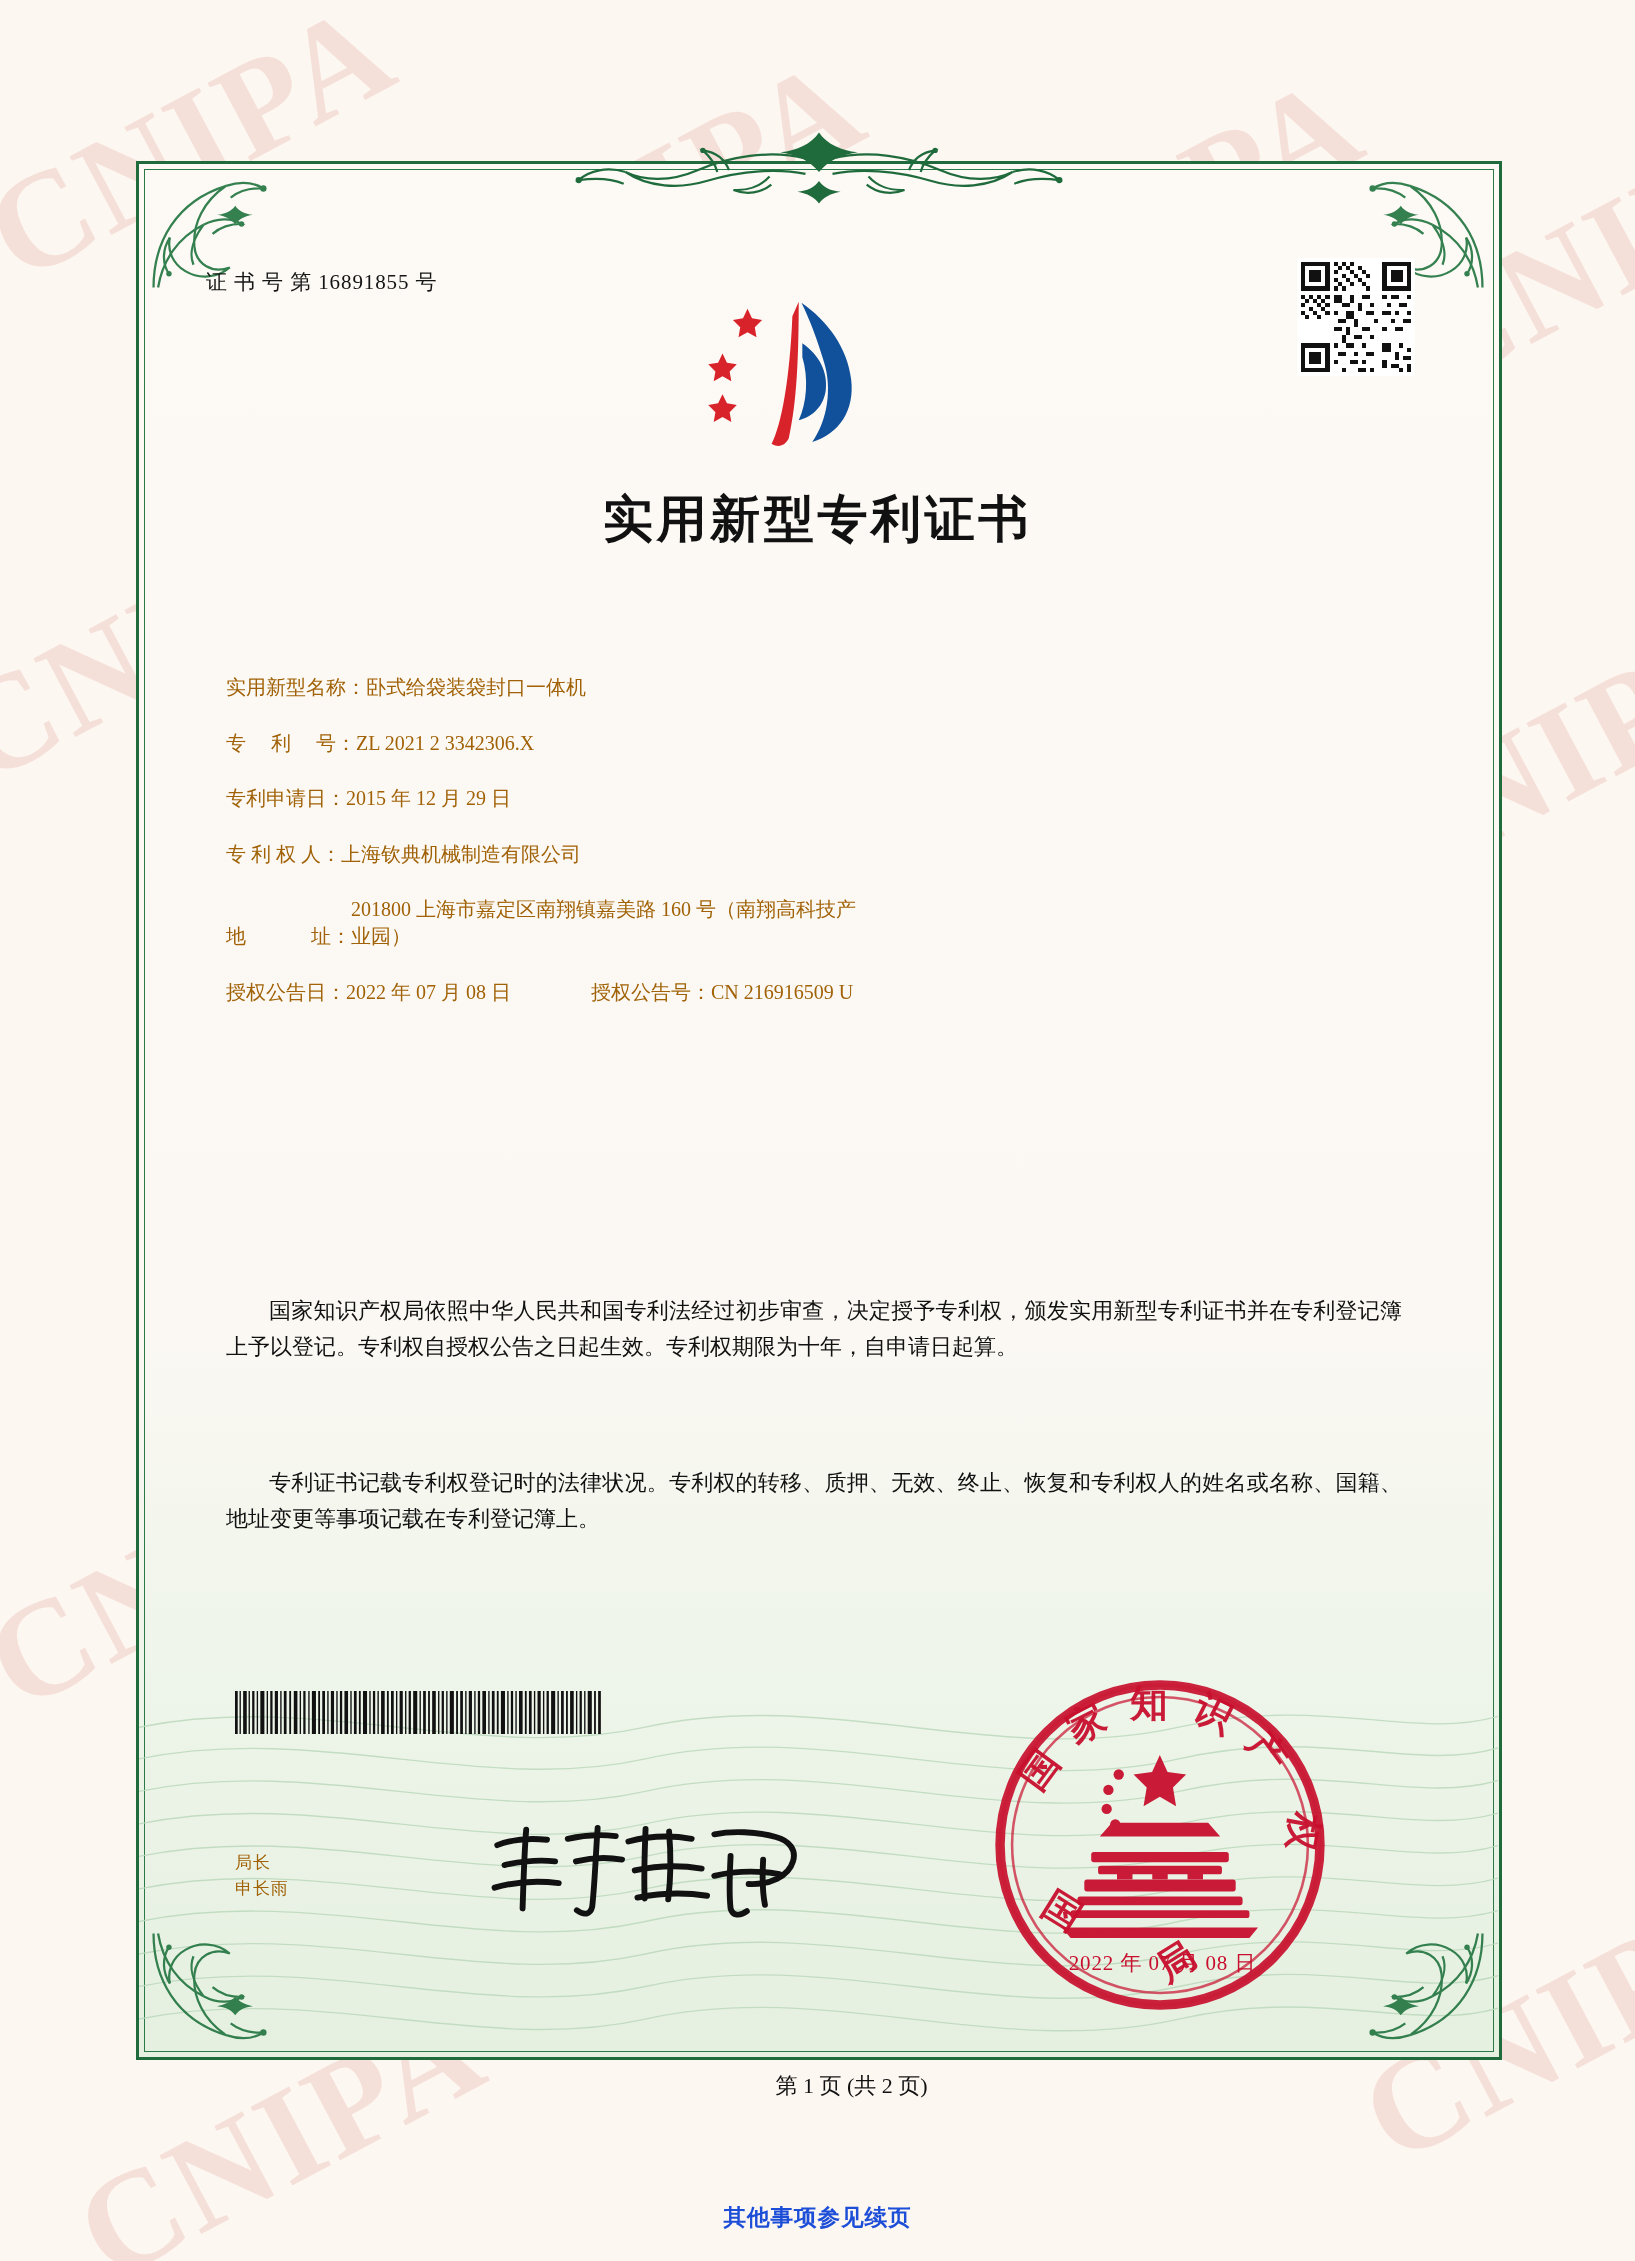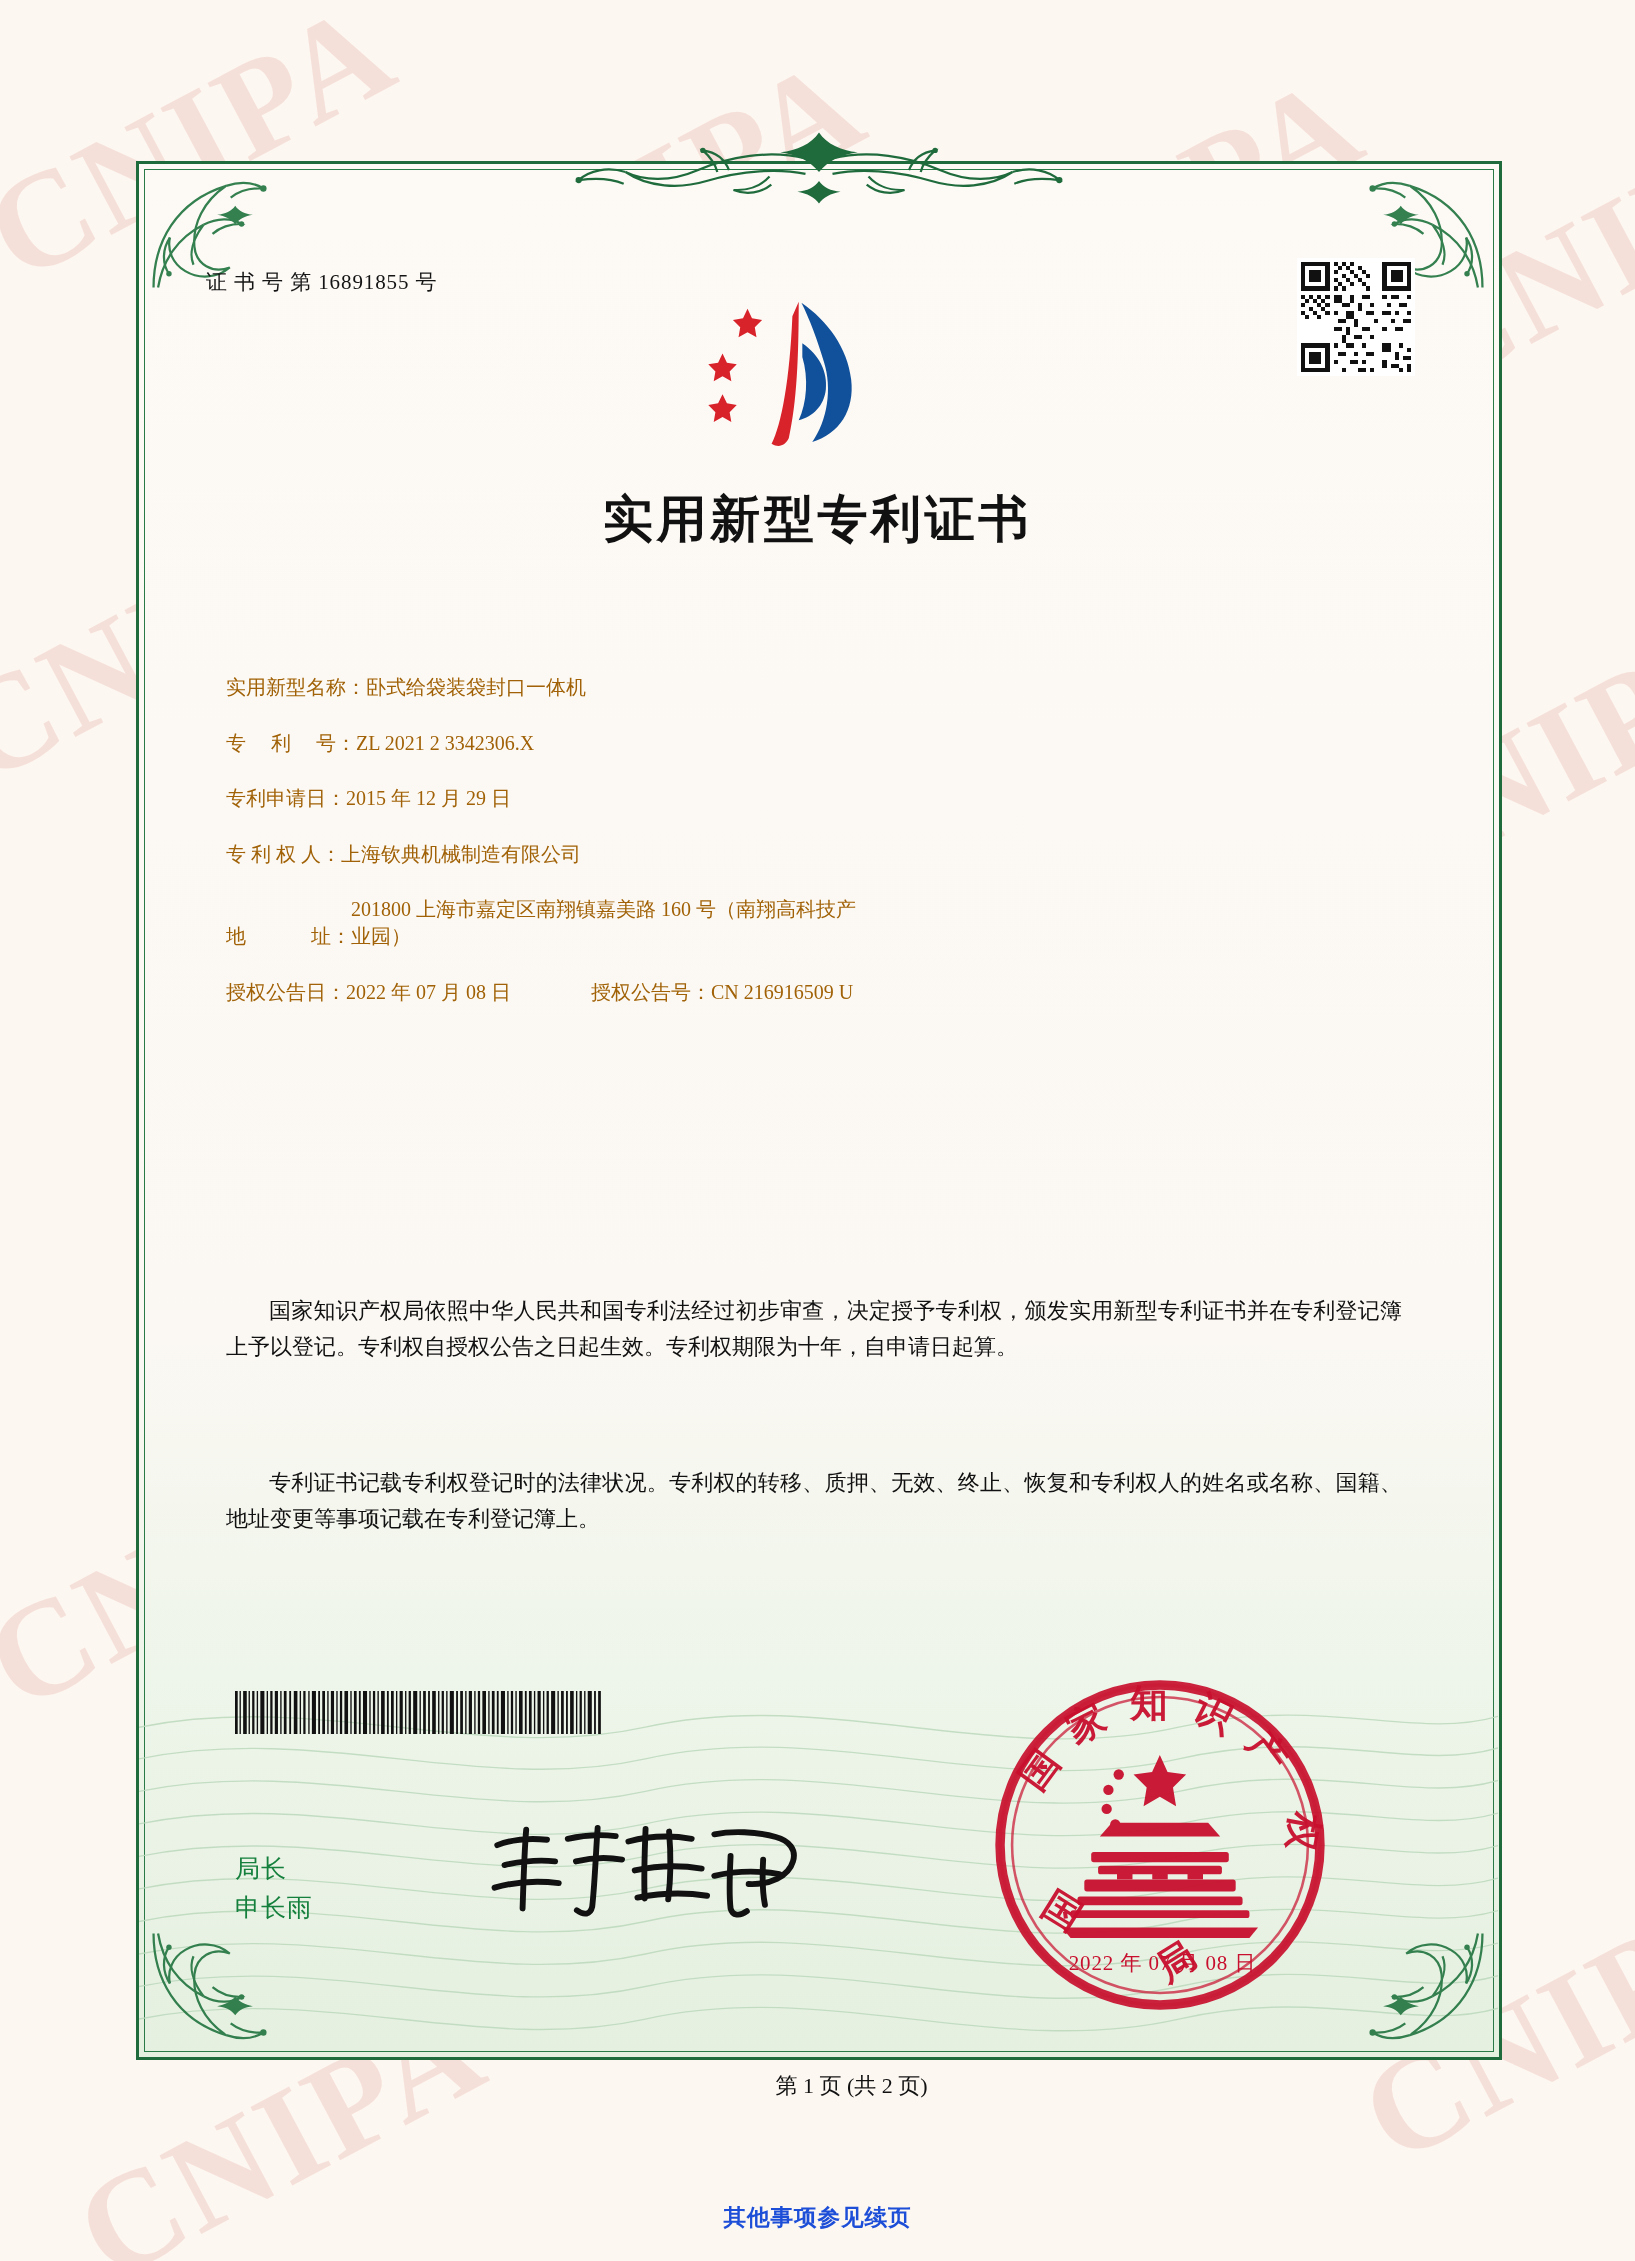--- a/index.html
+++ b/index.html
@@ -193,23 +193,23 @@
     width: 407px;
     height: 43px;
   }
   .barcode svg { width: 100%; height: 100%; display: block; }
 
   
   .sig-label {
     position: absolute;
     left: 235px;
     top: 1850px;
-    font-size: 25px;
+    font-size: 17px;
     line-height: 1.55;
-    color: #15803d;
+    color: #a16207;
     letter-spacing: 0.9px;
   }
   .sig-script {
     position: absolute;
     left: 479px;
     top: 1818px;
     width: 344px;
     height: 104px;
     color: #111;
   }

